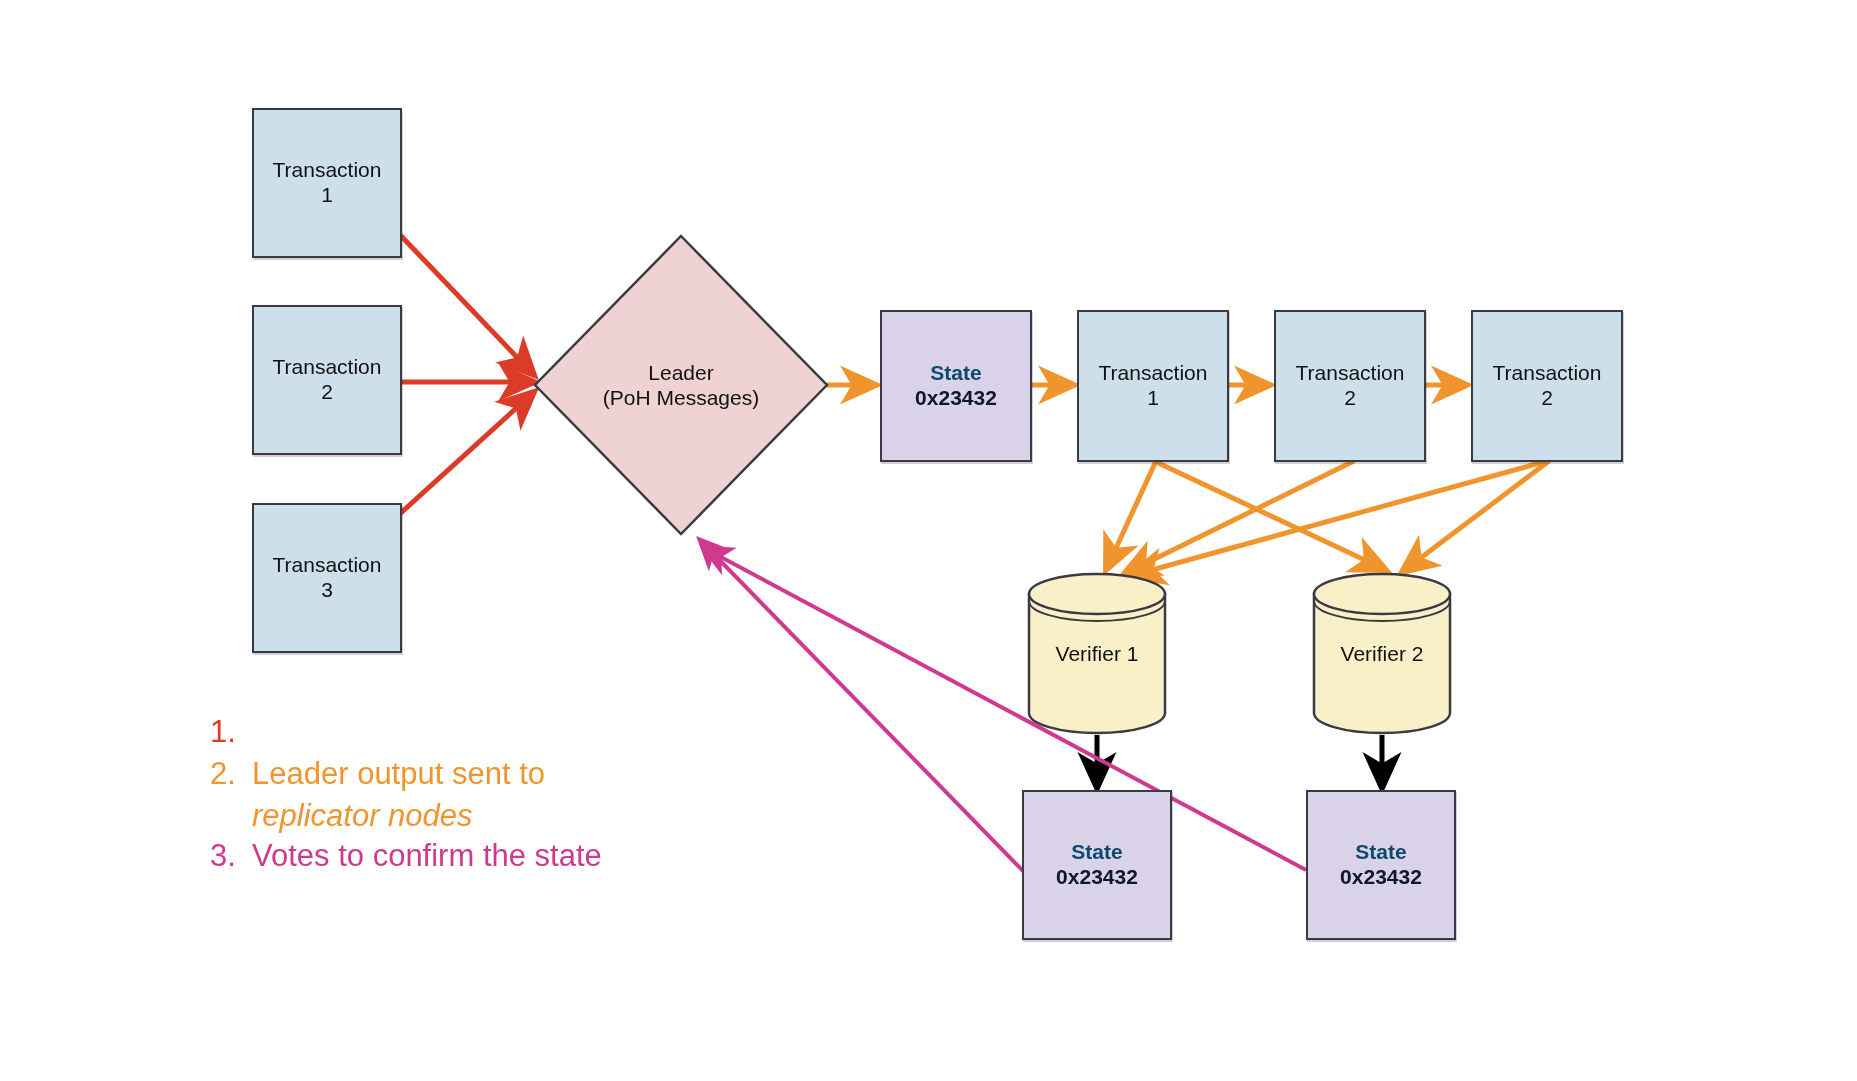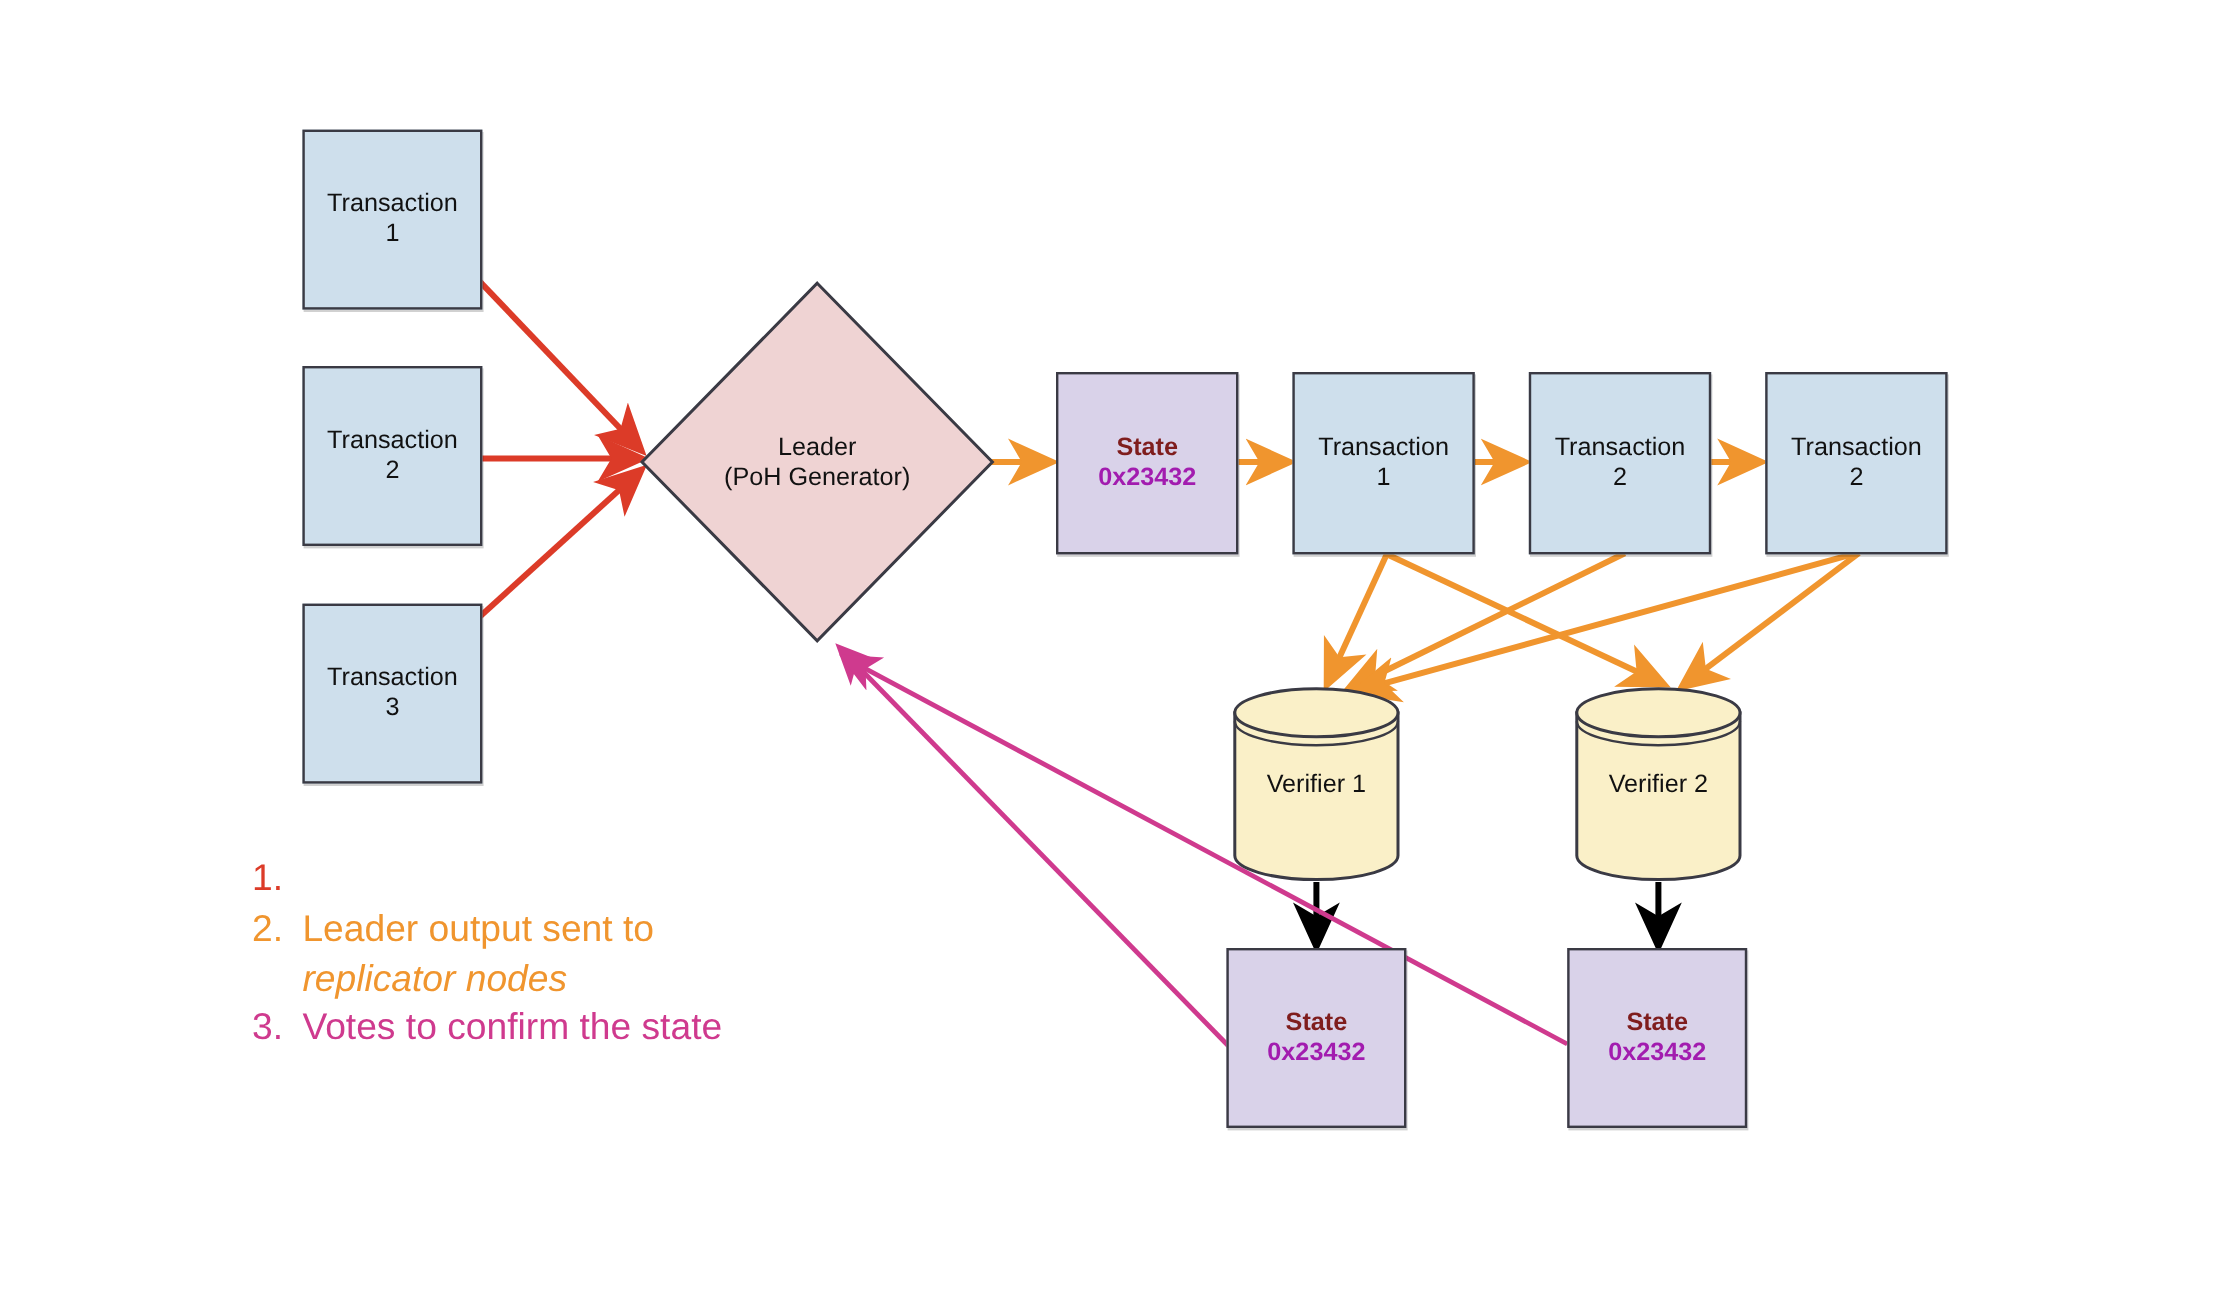--- a/index.html
+++ b/index.html
@@ -17,22 +17,22 @@
     display:flex;flex-direction:column;align-items:center;justify-content:center;
     text-align:center;line-height:1.18;
     box-shadow:1px 2px 0 rgba(0,0,0,0.18);
   }
   .box-blue{background:#cedfec;}
   .box-purple{background:#d9d2e9;}
 
   .lbl{display:block;white-space:nowrap;}
   .tx-title{font-size:21px;color:#111;font-weight:400;}
   .tx-num{font-size:21px;color:#111;font-weight:400;}
-  .st-title{font-size:21px;color:#7f1d1d;font-weight:700;}
-  .st-hash{font-size:21px;color:#a21caf;font-weight:700;}
+  .st-title{font-size:21px;color:#0c4a6e;font-weight:700;}
+  .st-hash{font-size:21px;color:#0f172a;font-weight:700;}
 
   .diamond-wrap{position:absolute;}
   .diamond-label{
     position:absolute;left:0;top:0;width:100%;height:100%;
     display:flex;flex-direction:column;align-items:center;justify-content:center;
     font-size:21px;color:#111;text-align:center;line-height:1.2;
   }
 
   .cyl{position:absolute;}
   .cyl-label{
@@ -120,21 +120,21 @@
     <span class="lbl tx-title">Transaction</span>
     <span class="lbl tx-num">3</span>
   </div>
 
   <div class="diamond-wrap" style="left:518px;top:233px;width:298px;height:304px;">
     <svg width="298" height="304" viewBox="0 0 298 304" style="position:absolute;left:0;top:0;">
       <polygon points="149,3 295,152 149,301 3,152" fill="#efd3d3" stroke="#3a3a44" stroke-width="2.5"></polygon>
     </svg>
     <div class="diamond-label">
       <span class="lbl">Leader</span>
-      <span class="lbl">(PoH Generator)</span>
+      <span class="lbl">(PoH Messages)</span>
     </div>
   </div>
 
   <div class="node box box-purple" style="left:866px;top:310px;width:152px;height:152px;">
     <span class="lbl st-title">State</span>
     <span class="lbl st-hash">0x23432</span>
   </div>
 
   <div class="node box box-blue" style="left:1063px;top:310px;width:152px;height:152px;">
     <span class="lbl tx-title">Transaction</span>

